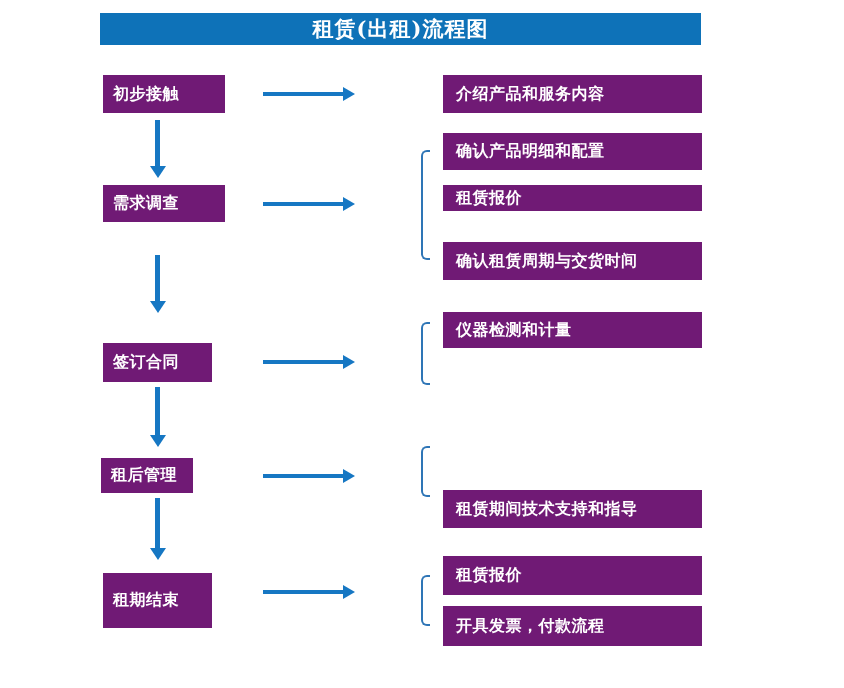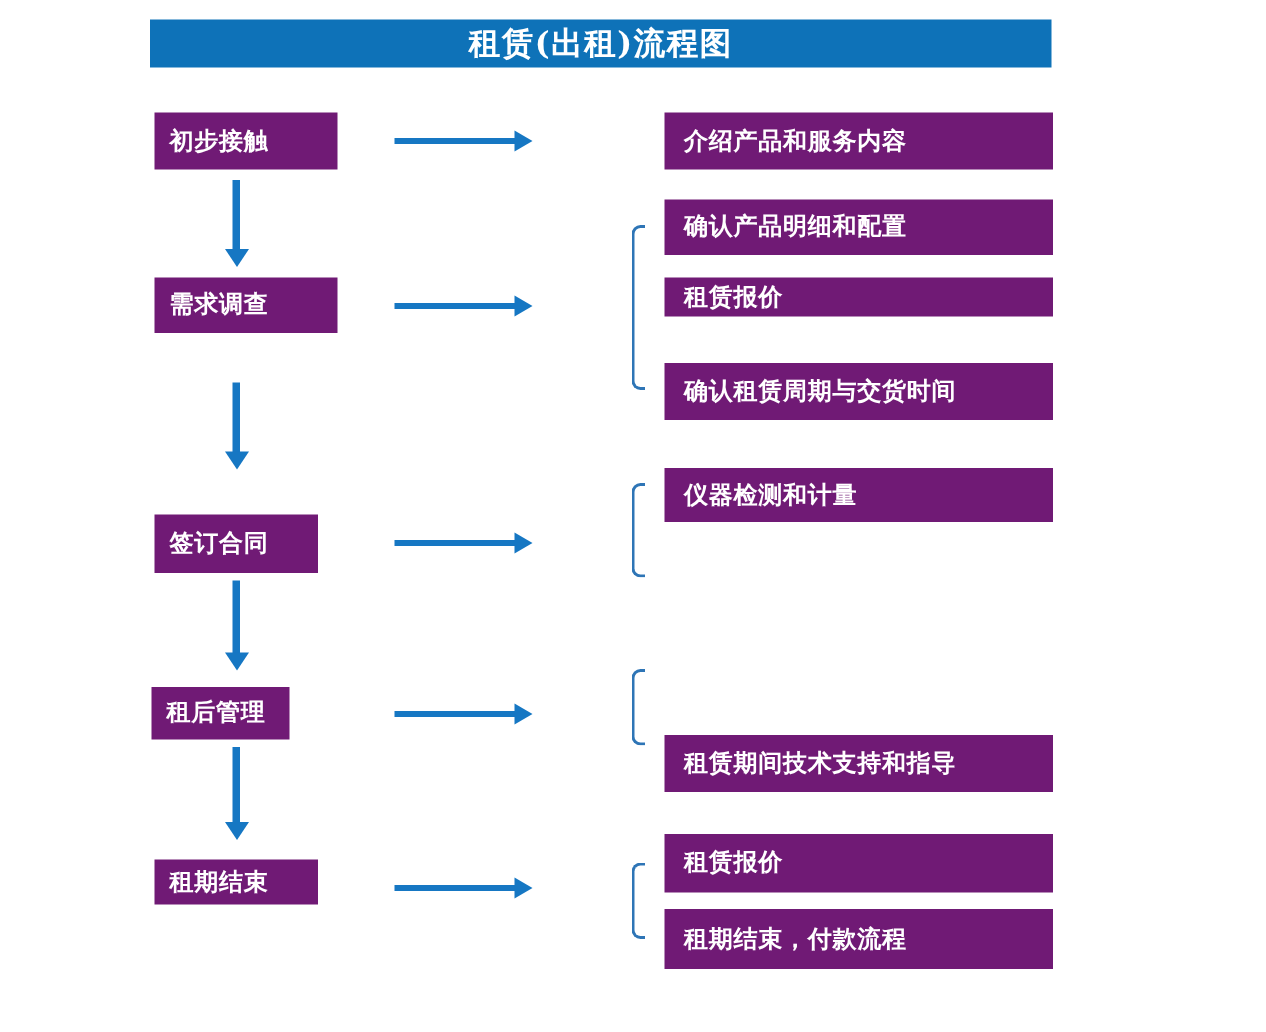--- a/index.html
+++ b/index.html
@@ -81,21 +81,21 @@
 <body>
 
 <div id="canvas">
 
   <div class="title-bar">租赁(出租)流程图</div>
 
   <div class="box step-box" style="left:103px; top:75px;  width:122px; height:38px;">初步接触</div>
   <div class="box step-box" style="left:103px; top:185px; width:122px; height:37px;">需求调查</div>
   <div class="box step-box" style="left:103px; top:343px; width:109px; height:39px;">签订合同</div>
   <div class="box step-box" style="left:101px; top:458px; width:92px; height:35px;">租后管理</div>
-  <div class="box step-box" style="left:103px; top:573px; width:109px; height:30px;">租期结束</div>
+  <div class="box step-box" style="left:103px; top:573px; width:109px; height:55px;">租期结束</div>
 
   <div class="v-arrow" style="top:120px; height:58px;">
     <div class="shaft"></div>
     <div class="head"></div>
   </div>
   <div class="v-arrow" style="top:255px; height:58px;">
     <div class="shaft"></div>
     <div class="head"></div>
   </div>
   <div class="v-arrow" style="top:387px; height:60px;">
@@ -137,15 +137,15 @@
 
   <div class="box out-box" style="top:133px; height:37px;">确认产品明细和配置</div>
   <div class="box out-box" style="top:185px; height:26px;">租赁报价</div>
   <div class="box out-box" style="top:242px; height:38px;">确认租赁周期与交货时间</div>
 
   <div class="box out-box" style="top:312px; height:36px;">仪器检测和计量</div>
 
   <div class="box out-box" style="top:490px; height:38px;">租赁期间技术支持和指导</div>
 
   <div class="box out-box" style="top:556px; height:39px;">租赁报价</div>
-  <div class="box out-box" style="top:606px; height:40px;">租期结束，付款流程</div>
+  <div class="box out-box" style="top:606px; height:40px;">开具发票，付款流程</div>
 
 </div>
 
 </body></html>

